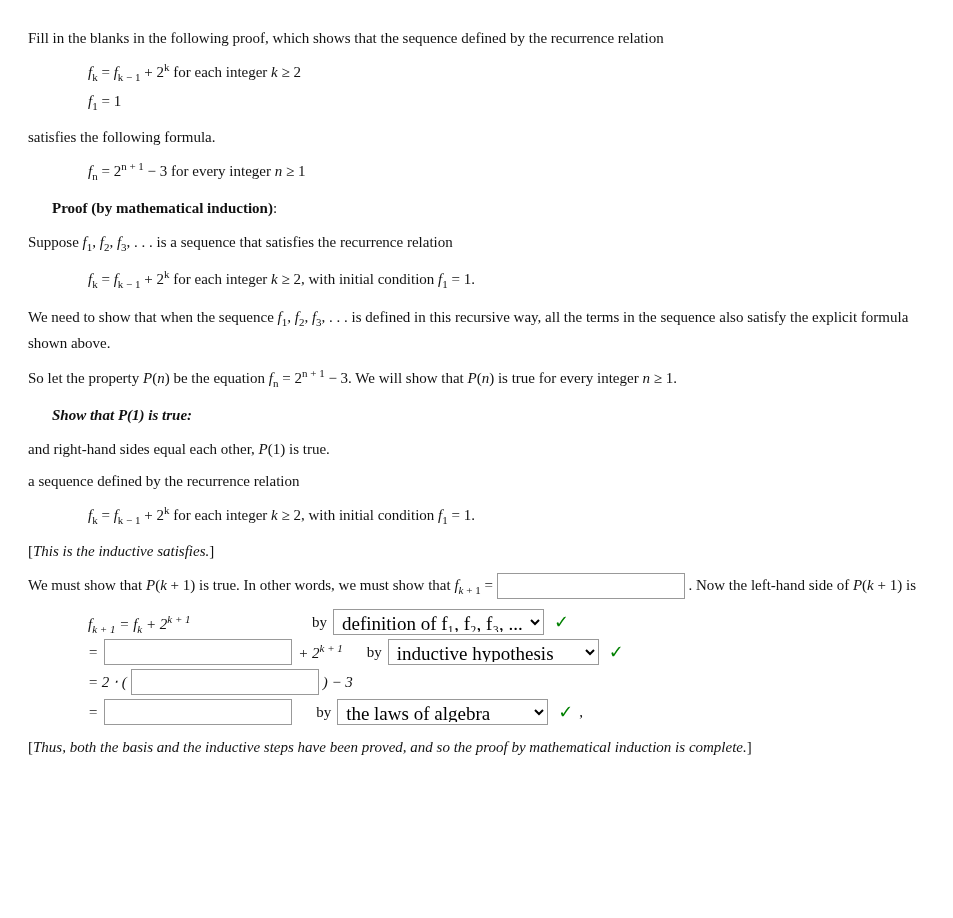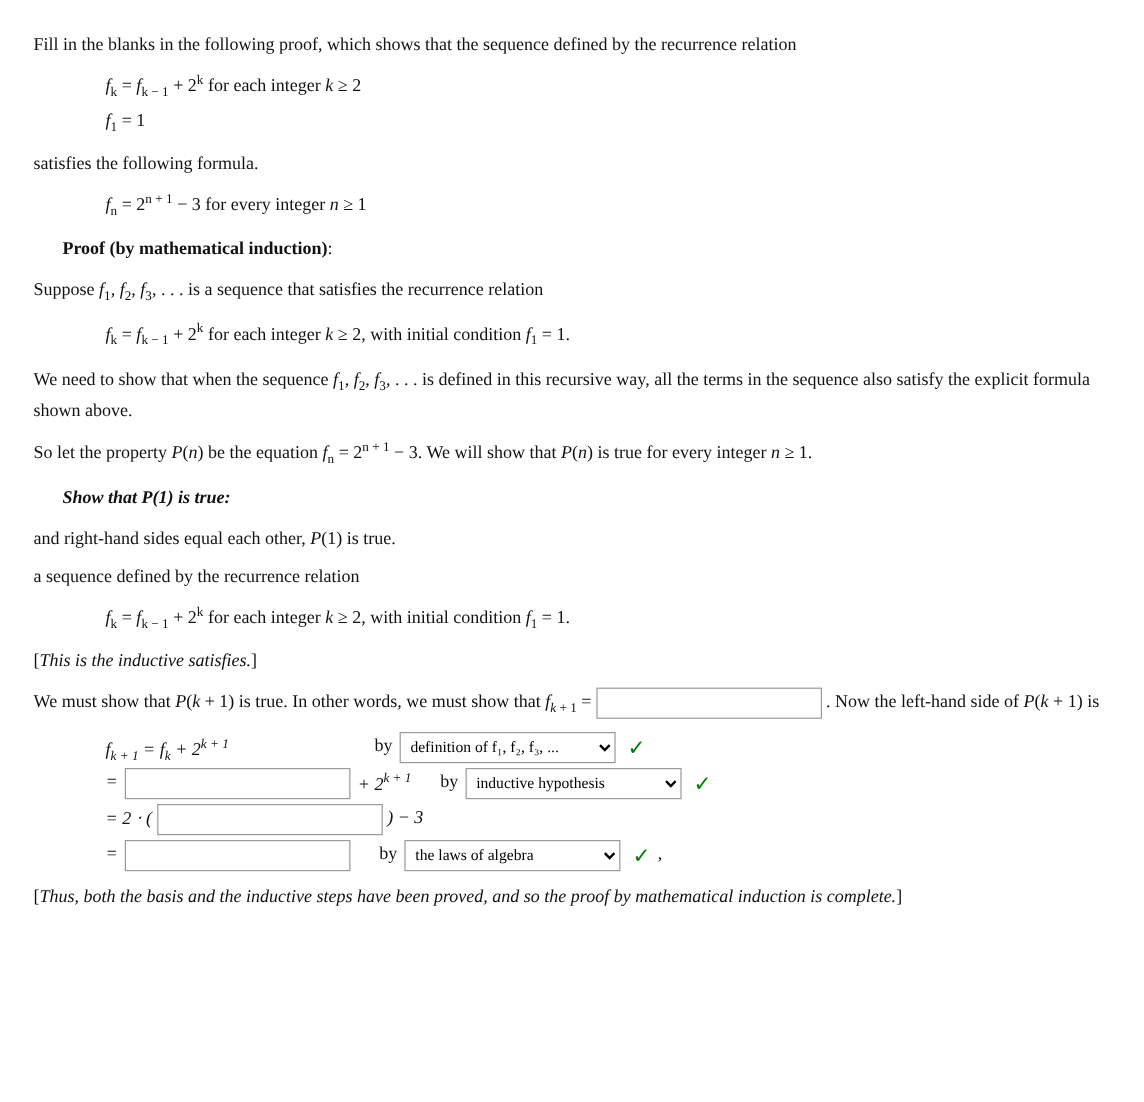--- a/index.html
+++ b/index.html
@@ -47,21 +47,21 @@
       padding: 2px 4px;
       font-size: 14px;
       font-family: Georgia, serif;
     }
     .select-dropdown {
       display: inline-block;
       border: 1px solid #999;
       height: 26px;
       vertical-align: middle;
       padding: 2px 4px;
-      font-size: 13px;
+      font-size: 19px;
       font-family: Georgia, serif;
       background: #fff;
       min-width: 180px;
     }
     .check-green {
       display: inline-block;
       color: green;
       font-size: 18px;
       vertical-align: middle;
       margin-left: 4px;

